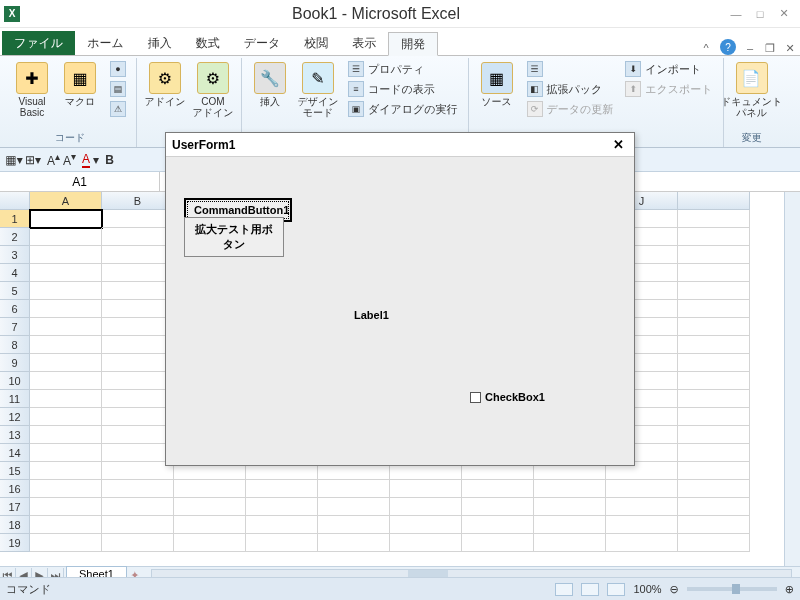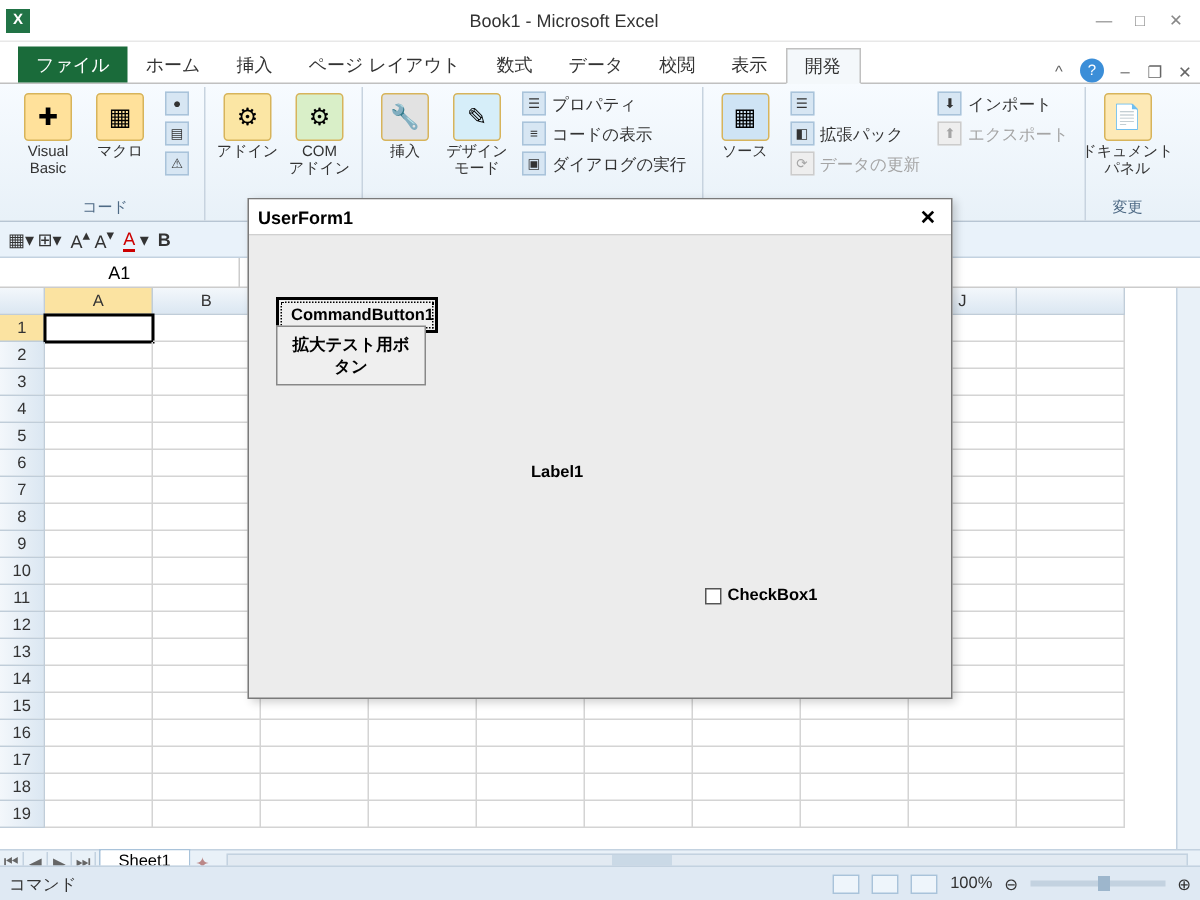--- a/index.html
+++ b/index.html
@@ -1,25 +1,25 @@
 <!DOCTYPE html>
 <html><head>
 <meta charset="utf-8">
 <style>
 * { box-sizing: border-box; margin: 0; padding: 0; font-family: "Meiryo UI", "MS PGothic", sans-serif; }
 body { width: 800px; height: 600px; background: #fff; overflow: hidden; font-size: 11px; position: relative; }
 
 
 .titlebar { height: 28px; display: flex; align-items: center; padding: 0 4px; background: #fff; border-bottom: 1px solid #e8e8e8; }
 .titlebar .excel-logo { width: 16px; height: 16px; background: #217346; margin-right: 8px; display: flex; align-items: center; justify-content: center; color: #fff; font-size: 10px; font-weight: bold; }
-.titlebar .title { flex: 1; text-align: center; color: #333; font-size: 12px; }
+.titlebar .title { flex: 1; text-align: center; color: #333; font-size: 16px; }
 .titlebar .sysbtn { width: 24px; height: 18px; display: flex; align-items: center; justify-content: center; color: #888; cursor: default; }
 
 
-.ribbon-tabs { height: 28px; display: flex; align-items: flex-end; background: #fff; border-bottom: 1px solid #c0c0c0; padding-left: 12px; }
+.ribbon-tabs { height: 28px; display: flex; align-items: flex-end; background: #fff; border-bottom: 1px solid #c0c0c0; padding-left: 2px; }
 .file-tab { background: #1a6b3a; color: #fff; padding: 5px 12px; font-size: 12px; height: 24px; display: flex; align-items: center; }
 .tab { padding: 5px 12px; font-size: 12px; color: #333; height: 24px; display: flex; align-items: center; cursor: default; }
 .tab.active { border: 1px solid #c0c0c0; border-bottom: 1px solid #f4f8fb; background: #f4f8fb; position: relative; top: 1px; }
 .ribbon-tabs .spacer { flex: 1; }
 .ribbon-tabs .help-orb { width: 16px; height: 16px; border-radius: 50%; background: #3b8ed8; color: #fff; display: flex; align-items: center; justify-content: center; font-size: 10px; margin: 0 4px; }
 .ribbon-tabs .smallicon { width: 14px; height: 14px; margin: 0 3px; color: #666; display:flex; align-items:center; justify-content:center; }
 
 
 .ribbon-body { height: 92px; background: linear-gradient(#f7fbff,#e8f1f8); border-bottom: 1px solid #b7c5d3; display: flex; padding: 2px 4px 0 4px; }
 .group { border-right: 1px solid #c7d3df; padding: 2px 6px 0 6px; display: flex; flex-direction: column; align-items: center; }
@@ -87,21 +87,20 @@
   <div class="title">Book1 - Microsoft Excel</div>
   <div class="sysbtn">—</div>
   <div class="sysbtn">□</div>
   <div class="sysbtn">✕</div>
 </div>
 
 <div class="ribbon-tabs">
   <div class="file-tab">ファイル</div>
   <div class="tab">ホーム</div>
   <div class="tab">挿入</div>
-  <div class="tab">ページ レイアウト</div>
   <div class="tab">数式</div>
   <div class="tab">データ</div>
   <div class="tab">校閲</div>
   <div class="tab">表示</div>
   <div class="tab active">開発</div>
   <div class="spacer"></div>
   <div class="smallicon">^</div>
   <div class="help-orb">?</div>
   <div class="smallicon">–</div>
   <div class="smallicon">❐</div>

